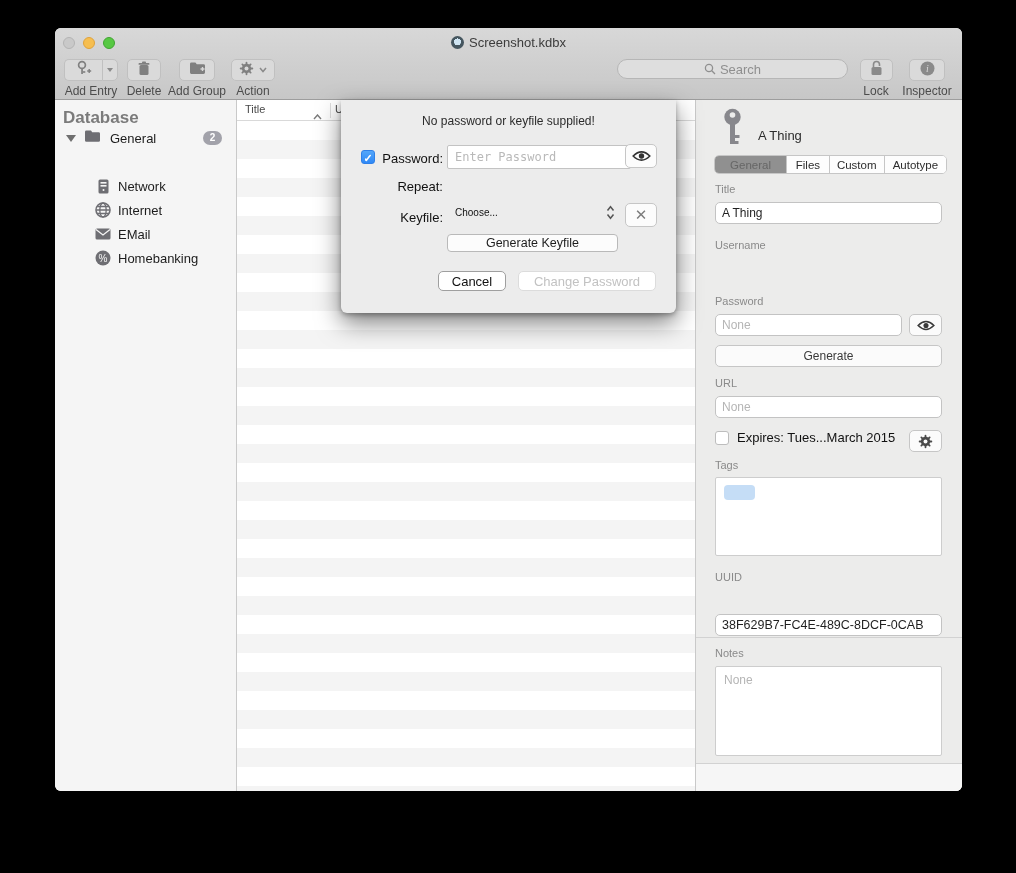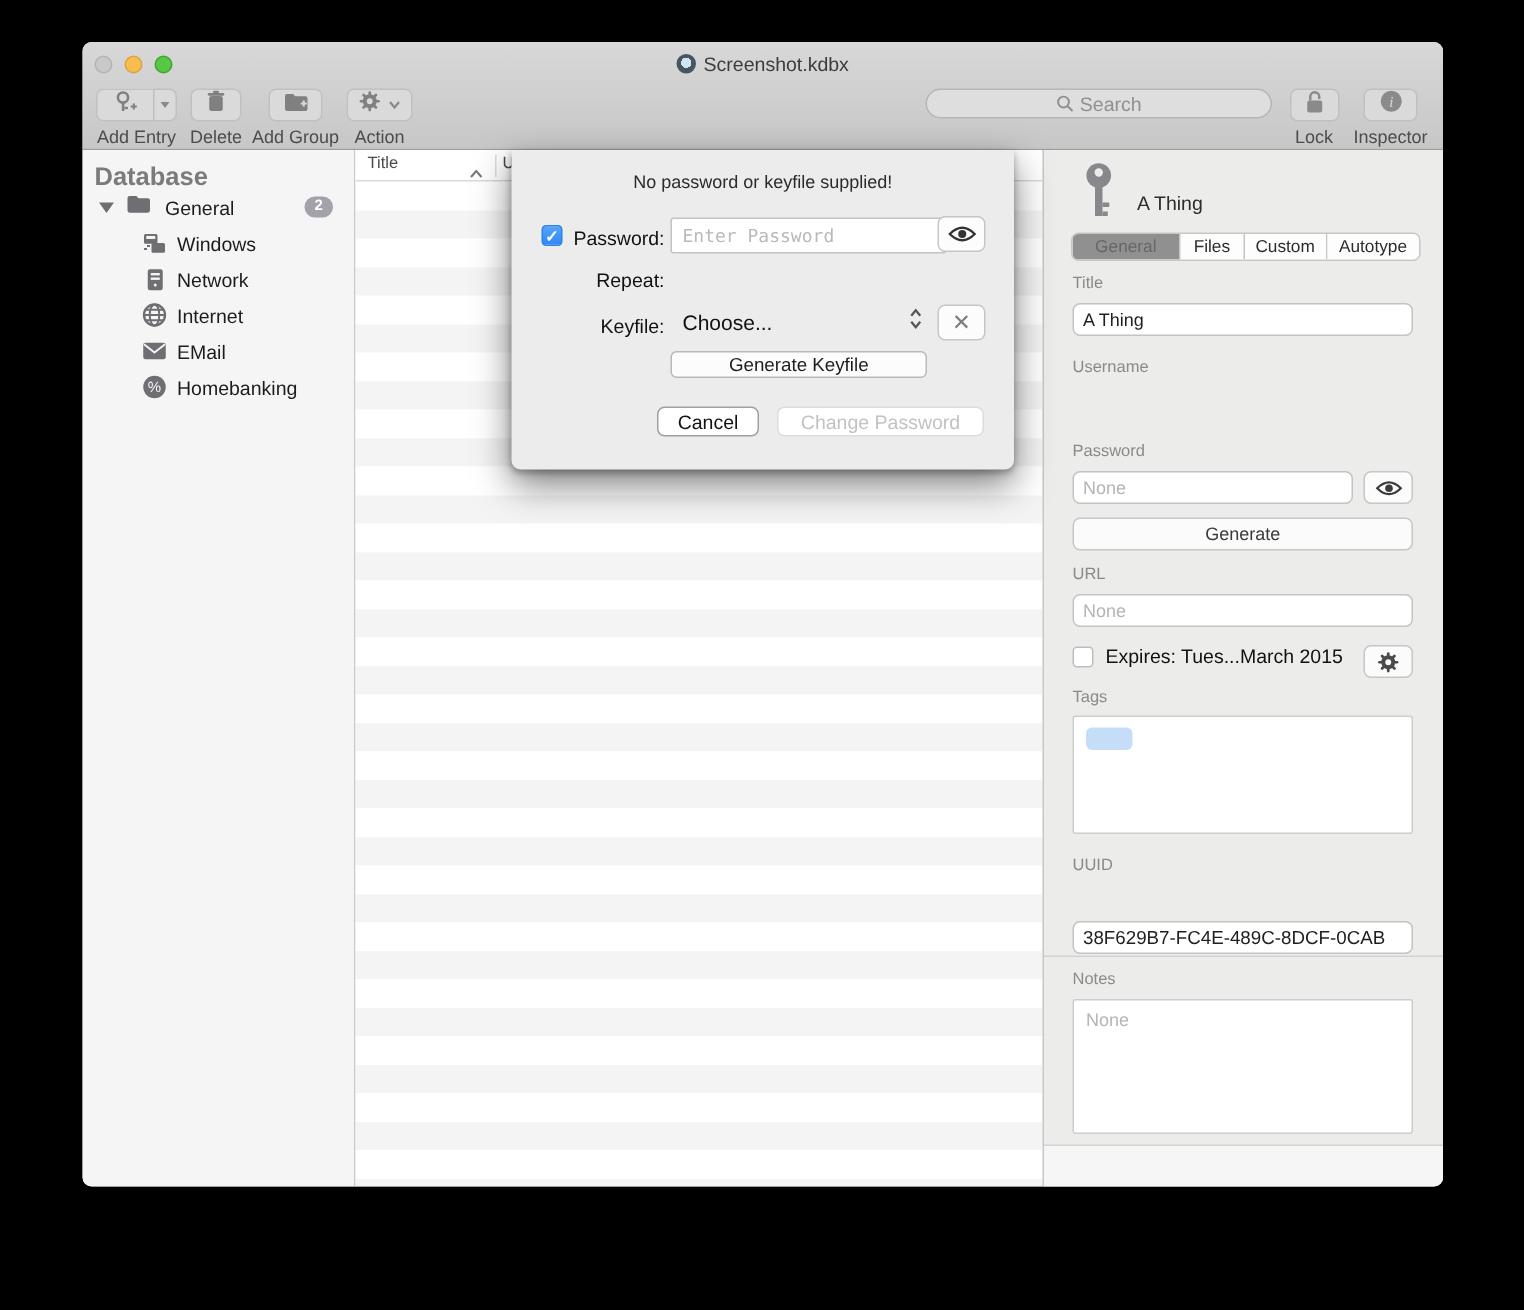--- a/index.html
+++ b/index.html
@@ -67,21 +67,21 @@
   .divider { position:absolute; left:0; width:100%; height:1px; background:#d2d2d2; }
   .insp-footer { position:absolute; left:0; top:664px; width:100%; height:27px; background:#f6f6f6; }
 
   
   .sheet { position:absolute; left:286px; top:72px; width:335px; height:213px; background:#ececec; border-radius:0 0 6px 6px; box-shadow:0 10px 24px rgba(0,0,0,.5), 0 2px 5px rgba(0,0,0,.3); z-index:5; }
   .sheet-msg { position:absolute; top:14px; left:0; width:100%; text-align:center; font-size:12px; color:#2b2b2b; }
   .d-label { position:absolute; width:100px; text-align:right; font-size:13px; color:#111; }
   .d-field { position:absolute; left:106px; width:184px; height:24px; background:#fff; border:1px solid #c3c3c3; border-radius:2px; font-family:"DejaVu Sans Mono","Liberation Mono",monospace; font-size:12px; padding:0 7px; color:#222; }
   .d-field::placeholder { color:#b9b9b9; }
   .d-sqbtn { position:absolute; left:284px; width:32px; height:24px; background:#fcfcfc; border:1px solid #c6c6c6; border-radius:5px; display:flex; align-items:center; justify-content:center; }
-  .d-choose { position:absolute; left:114px; top:107px; font-size:14px; color:#111; }
+  .d-choose { position:absolute; left:114px; top:107px; font-size:10px; color:#111; }
   .d-stepper { position:absolute; left:265px; top:105px; }
   .d-genkey { position:absolute; left:106px; top:134px; width:171px; height:18px; background:#fcfcfc; border:1px solid #b9b9b9; border-radius:4px; font-size:12.5px; color:#1d1d1d; display:flex; align-items:center; justify-content:center; }
   .d-btn { position:absolute; top:171px; height:20px; border-radius:5px; font-size:13px; display:flex; align-items:center; justify-content:center; background:#fff; }
   .d-btn.cancel { left:97px; width:68px; border:1px solid #9f9f9f; color:#111; }
   .d-btn.disabled { left:177px; width:138px; border:1px solid #dcdcdc; color:#c2c2c2; }
   .x-glyph { font-size:15px; color:#7c7c7c; font-weight:300; }
 </style>
 </head>
 <body>
 
@@ -208,31 +208,20 @@
         <div class="sb-tri"></div>
         <span style="margin-left:8px;">
           <svg width="17" height="14" viewBox="0 0 17 14">
               <path d="M1 3 q0-1.4 1.4-1.4 h4.6 l1.2 1.6 h6.4 q1.4 0 1.4 1.4 v6.8 q0 1.4 -1.4 1.4 h-12.2 q-1.4 0 -1.4 -1.4 Z" fill="#6e6e73"></path>
             </svg>
         </span>
         <span class="txt">General</span>
         <span class="sb-badge">2</span>
       </div>
 
-      <div class="sb-item" style="top:50px;">
-        <span class="ic">
-          <svg width="16" height="15" viewBox="0 0 16 15">
-              <rect x="1" y="1" width="9" height="6.5" rx="1" fill="#6e6e73"></rect>
-              <rect x="2.5" y="2.3" width="6" height="2" fill="#f5f5f5"></rect>
-              <rect x="6" y="7" width="9" height="6.5" rx="1" fill="#6e6e73"></rect>
-              <path d="M3 9 h2 M1 11 h3" stroke="#6e6e73" stroke-width="1.4" stroke-dasharray="2 1"></path>
-            </svg>
-        </span>
-        <span class="txt">Windows</span>
-      </div>
 
       <div class="sb-item" style="top:74px;">
         <span class="ic">
           <svg width="11" height="15" viewBox="0 0 11 15">
               <rect x="0.5" y="0.5" width="10" height="14" rx="1.5" fill="#6e6e73"></rect>
               <rect x="2.5" y="3" width="6" height="1.6" fill="#f5f5f5"></rect>
               <rect x="2.5" y="6" width="6" height="1.6" fill="#f5f5f5"></rect>
               <circle cx="5.5" cy="11" r="1" fill="#f5f5f5"></circle>
             </svg>
         </span>

